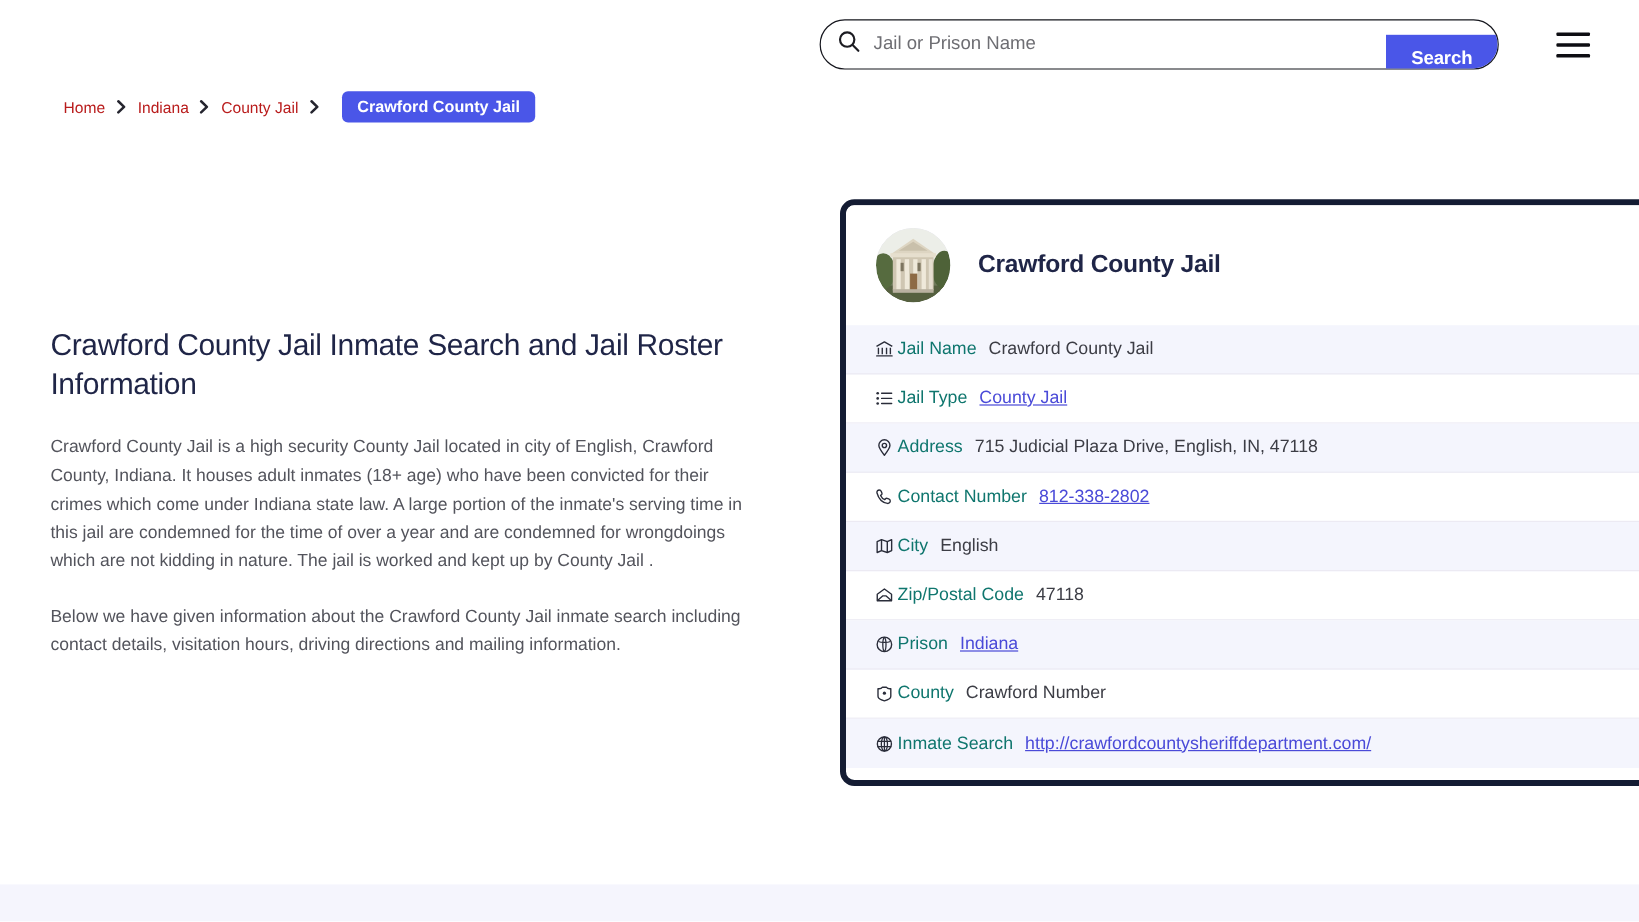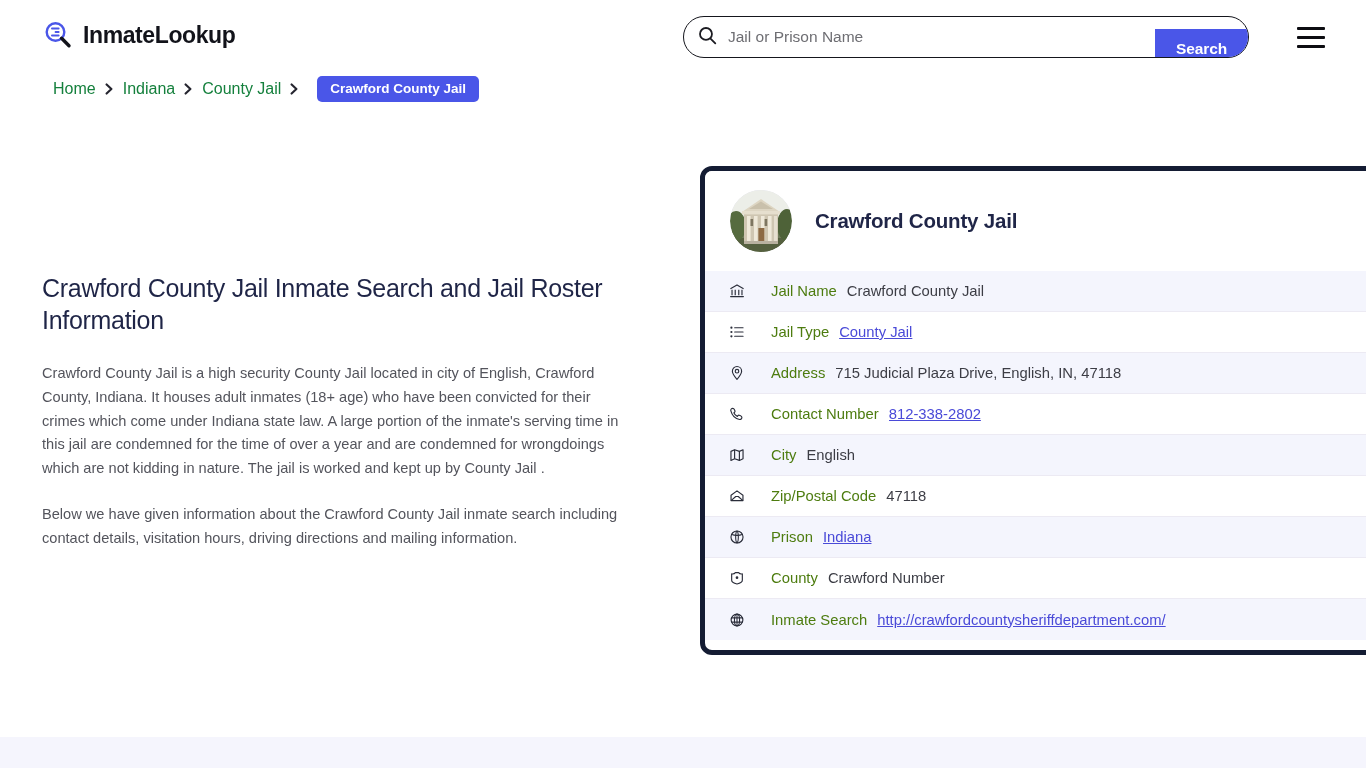--- a/index.html
+++ b/index.html
@@ -72,22 +72,22 @@
   }
   .hamburger span { display: block; height: 3px; width: 28px; background: #0d0d12; border-radius: 1px; }
 
   
   .breadcrumb {
     position: absolute; left: 53px; top: 76px;
     display: flex; align-items: center; gap: 0px;
     font-size: 14.5px;
   }
   .crumb {
-    color: #15803d; text-decoration: none;
-    font-size: 16px; font-weight: 400;
+    color: #b91c1c; text-decoration: none;
+    font-size: 13px; font-weight: 400;
     white-space: nowrap;
   }
   .crumb-sep {
     display: inline-flex; align-items: center;
     margin: 0 9px; color: #25252f;
   }
   .crumb-current {
     background: #4a56e8; color: #ffffff;
     font-weight: 700; font-size: 13.5px;
     padding: 5px 13px 6px;
@@ -153,22 +153,22 @@
     border-bottom: 1px solid #eceaf3;
   }
   .row.alt { background: #f4f5fd; }
   .row:last-child { border-bottom: 0; }
   .row-icon {
     width: 20px; flex: none;
     display: flex; align-items: center; justify-content: center;
     color: #2a2d3a;
   }
   .row-label {
-    margin-left: 24px;
-    font-size: 14.8px; color: #4d7c0f;
+    margin-left: 1px;
+    font-size: 14.8px; color: #0f766e;
     white-space: nowrap;
   }
   .row-value-holder {
     width: 486px; flex: none;
     margin-left: 10px;
     font-size: 14.8px; color: #3c3d45;
     white-space: nowrap; overflow: hidden;
   }
   .row-value-holder a {
     color: #4a4ad8; text-decoration: underline;
@@ -179,30 +179,20 @@
     position: absolute; left: 0; top: 737px;
     width: 1366px; height: 31px;
     background: #f5f5fd;
   }
 </style>
 </head>
 <body>
 
 <div class="header">
 
-  <a class="brand" href="#">
-    <span class="brand-mark">
-      <svg width="32" height="32" viewBox="0 0 32 32">
-        <circle cx="13.5" cy="13" r="8.8" fill="none" stroke="#4a56e8" stroke-width="2.4"></circle>
-        <path d="M10 9.6h6.6M13.6 13h3M10 16.4h6.6" stroke="#4a56e8" stroke-width="2" stroke-linecap="round" fill="none"></path>
-        <path d="M19.6 19.3l7.4 7.4" stroke="#12131a" stroke-width="3.4" stroke-linecap="round"></path>
-      </svg>
-    </span>
-    <span class="brand-name">InmateLookup</span>
-  </a>
 
   <div class="searchwrap">
     <span class="search-icon">
       <svg width="19" height="19" viewBox="0 0 20 20">
         <circle cx="8.4" cy="8.4" r="6.3" fill="none" stroke="#1c1c22" stroke-width="1.9"></circle>
         <path d="M13.2 13.2l5 5" stroke="#1c1c22" stroke-width="1.9" stroke-linecap="round"></path>
       </svg>
     </span>
     <input class="search-input" type="text" placeholder="Jail or Prison Name" style="">
     <button class="search-btn">Search</button>

